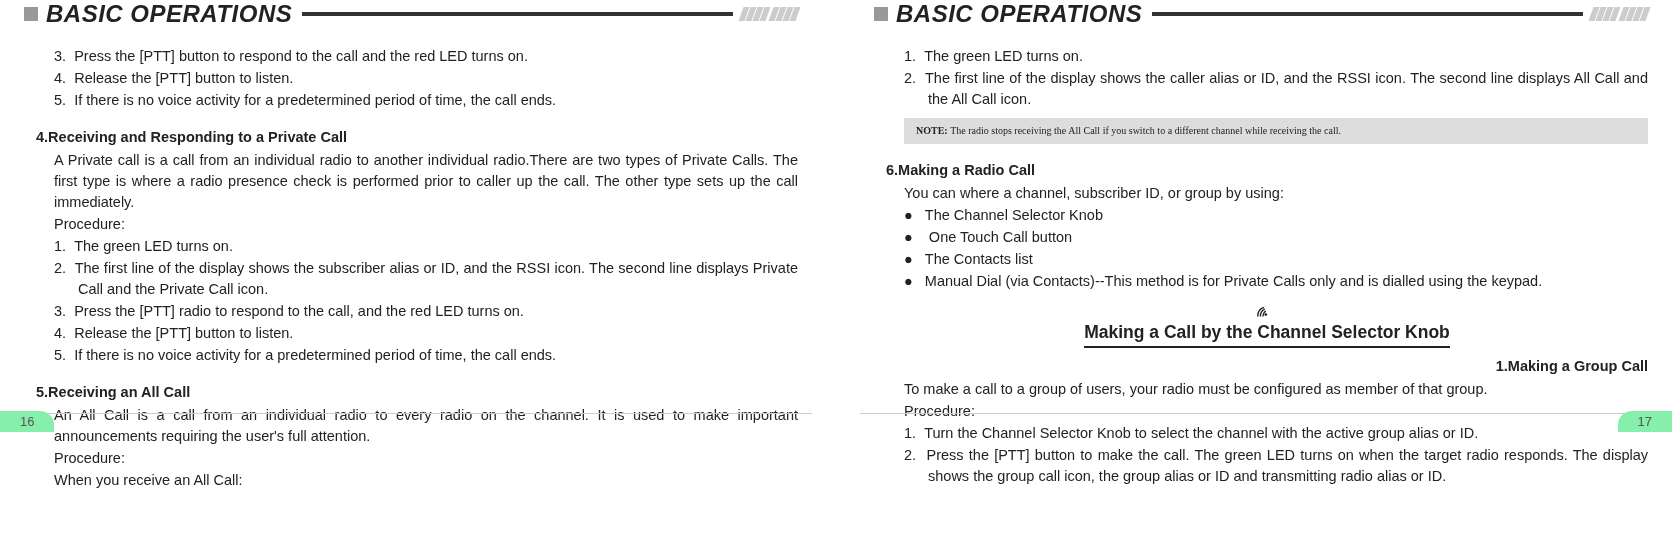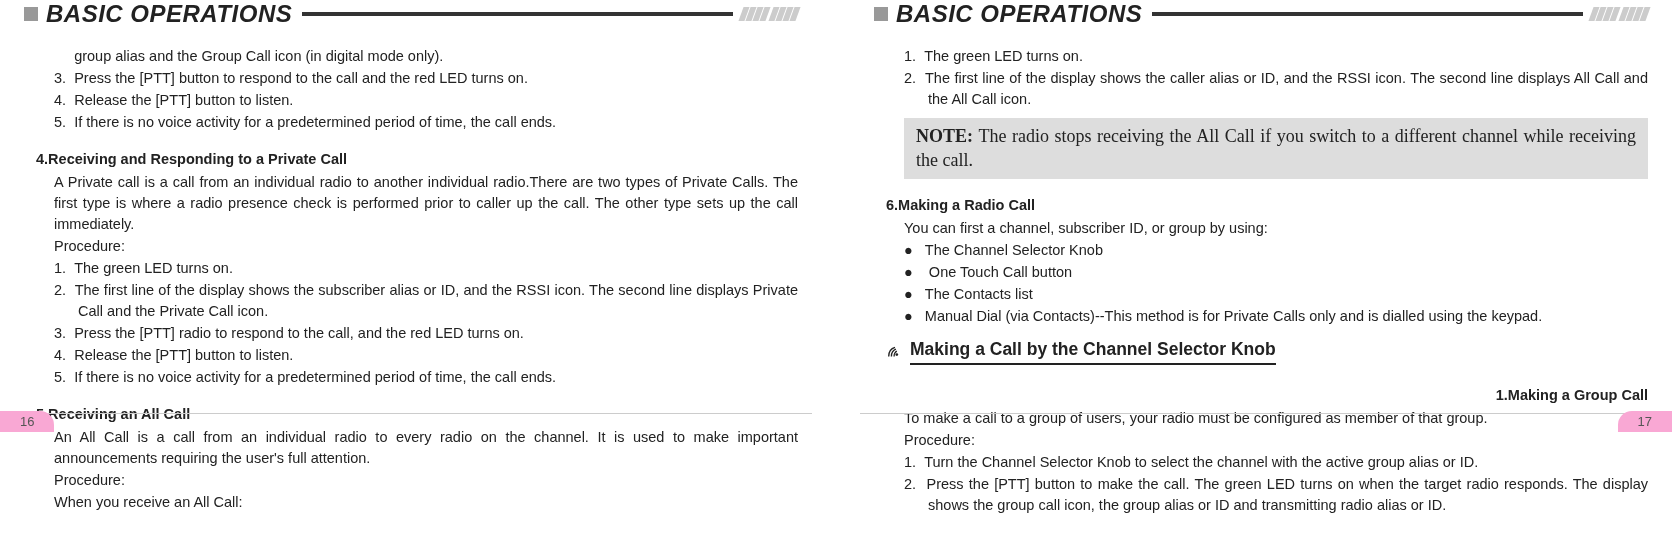--- a/index.html
+++ b/index.html
@@ -97,52 +97,53 @@
     .bullet-item {
       padding-left: 42px;
       text-indent: -24px;
       margin-bottom: 1px;
     }
     .note-box {
       background: #ddd;
       padding: 6px 12px;
       margin: 8px 0 14px 18px;
       font-family: Georgia, "Times New Roman", serif;
-      font-size: 18px;
+      font-size: 10px;
       line-height: 1.35;
       text-align: justify;
     }
     .note-label {
       font-weight: bold;
     }
     .subsection-row {
       display: flex;
       align-items: center;
       margin-top: 10px;
-      margin-bottom: 20px;
+      margin-bottom: 8px;
       padding-left: 0;
+      flex-direction: column;
     }
     .wave-icon {
       width: 18px;
       height: 18px;
       margin-right: 6px;
       flex-shrink: 0;
     }
     .subsection-title {
       font-weight: bold;
       font-size: 17.5px;
       border-bottom: 2px solid #222;
       padding-bottom: 1px;
     }
     .page-num {
       position: absolute;
       bottom: 6px;
       font-size: 13px;
       color: #555;
-      background: #f9a8d4;
+      background: #86efac;
       padding: 3px 20px 3px 20px;
     }
     .page-num-left {
       left: 0;
       border-radius: 0 14px 0 0;
     }
     .page-num-right {
       right: 0;
       border-radius: 14px 0 0 0;
     }
@@ -173,21 +174,20 @@
       <div class="slash-group">
           <div class="slash"></div>
           <div class="slash"></div>
           <div class="slash"></div>
           <div class="slash"></div>
         </div>
     </div>
   </div>
 
   <div class="content">
-    <div class="ol-item">&nbsp;&nbsp;&nbsp;&nbsp;&nbsp;<span>group alias and the Group Call icon (in digital mode only).</span></div>
     <div class="ol-item">3.&nbsp;&nbsp;<span>Press the [PTT] button to respond to the call and the red LED turns on.</span></div>
     <div class="ol-item">4.&nbsp;&nbsp;<span>Release the [PTT]  button to listen.</span></div>
     <div class="ol-item">5.&nbsp;&nbsp;<span>If there is no voice activity for a predetermined period of time, the call ends.</span></div>
 
     <div class="section-heading">4.Receiving and Responding to a Private Call</div>
     <div class="para">A Private call is a call from an individual radio to another individual radio.There are two types of Private Calls. The first type is where a radio presence check is performed prior to caller up the call. The other type sets up the call immediately.</div>
     <div class="para">Procedure:</div>
     <div class="ol-item">1.&nbsp;&nbsp;<span>The green LED turns on.</span></div>
     <div class="ol-item">2.&nbsp;&nbsp;<span>The first line of the display shows the subscriber alias or ID, and the RSSI icon. The second line displays Private Call and the Private Call icon.</span></div>
     <div class="ol-item">3.&nbsp;&nbsp;<span>Press the [PTT] radio to respond to the call, and the red LED turns on.</span></div>
@@ -227,21 +227,21 @@
 
   <div class="content">
     <div class="ol-item">1.&nbsp;&nbsp;<span>The green LED turns on.</span></div>
     <div class="ol-item">2.&nbsp;&nbsp;<span>The first line of the display shows the caller alias or ID, and the RSSI icon. The second line displays All Call and the All Call icon.</span></div>
 
     <div class="note-box">
       <span class="note-label">NOTE: </span><span>The radio stops receiving the All Call if you switch to a different channel while receiving the call.</span>
     </div>
 
     <div class="section-heading">6.Making a Radio Call</div>
-    <div class="para">You can first a channel, subscriber ID, or group by using:</div>
+    <div class="para">You can where a channel, subscriber ID, or group by using:</div>
     <div class="bullet-item">●&nbsp;&nbsp;&nbsp;<span>The Channel Selector Knob</span></div>
     <div class="bullet-item">●&nbsp;&nbsp;&nbsp;<span> One Touch Call button</span></div>
     <div class="bullet-item">●&nbsp;&nbsp;&nbsp;<span>The Contacts list</span></div>
     <div class="bullet-item">●&nbsp;&nbsp;&nbsp;<span>Manual Dial (via Contacts)--This method is for Private Calls only and is dialled using the keypad.</span></div>
 
     <div class="subsection-row">
       <svg class="wave-icon" viewBox="0 0 20 20">
         <path d="M 3 16 Q 3 8 10 6" stroke="#222" stroke-width="1.5" fill="none"></path>
         <path d="M 6 16 Q 6 10 11 8" stroke="#222" stroke-width="1.5" fill="none"></path>
         <path d="M 9 16 Q 9 12 12 10" stroke="#222" stroke-width="1.5" fill="none"></path>

